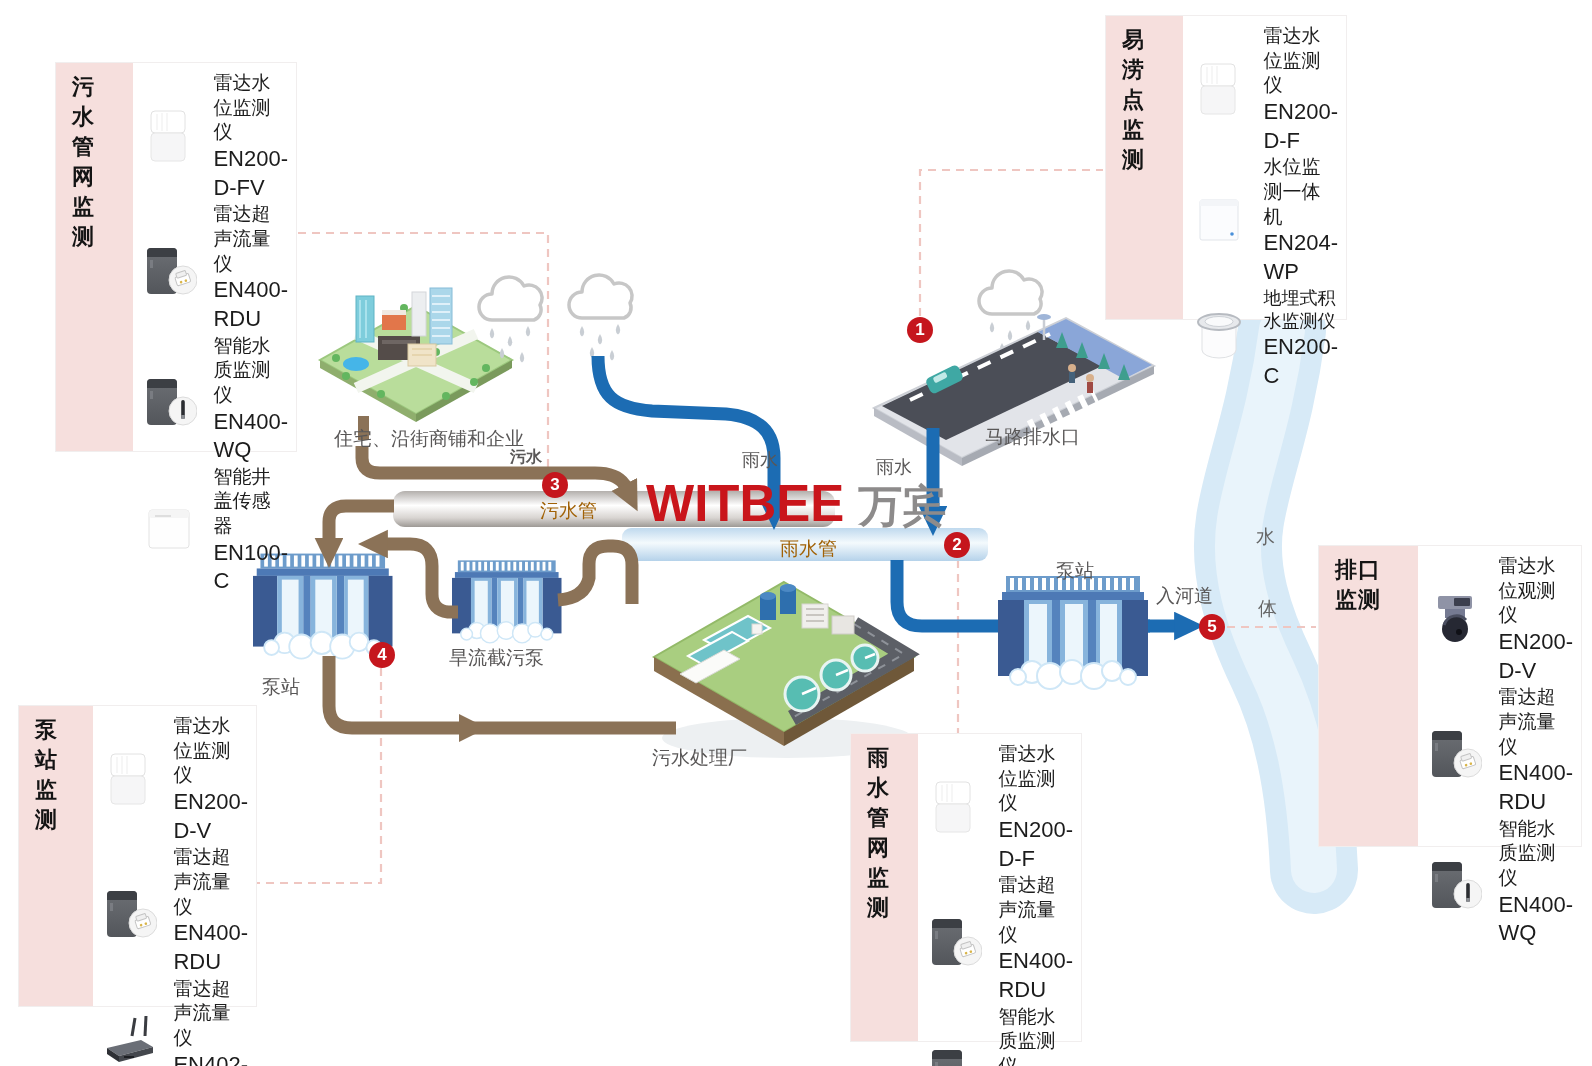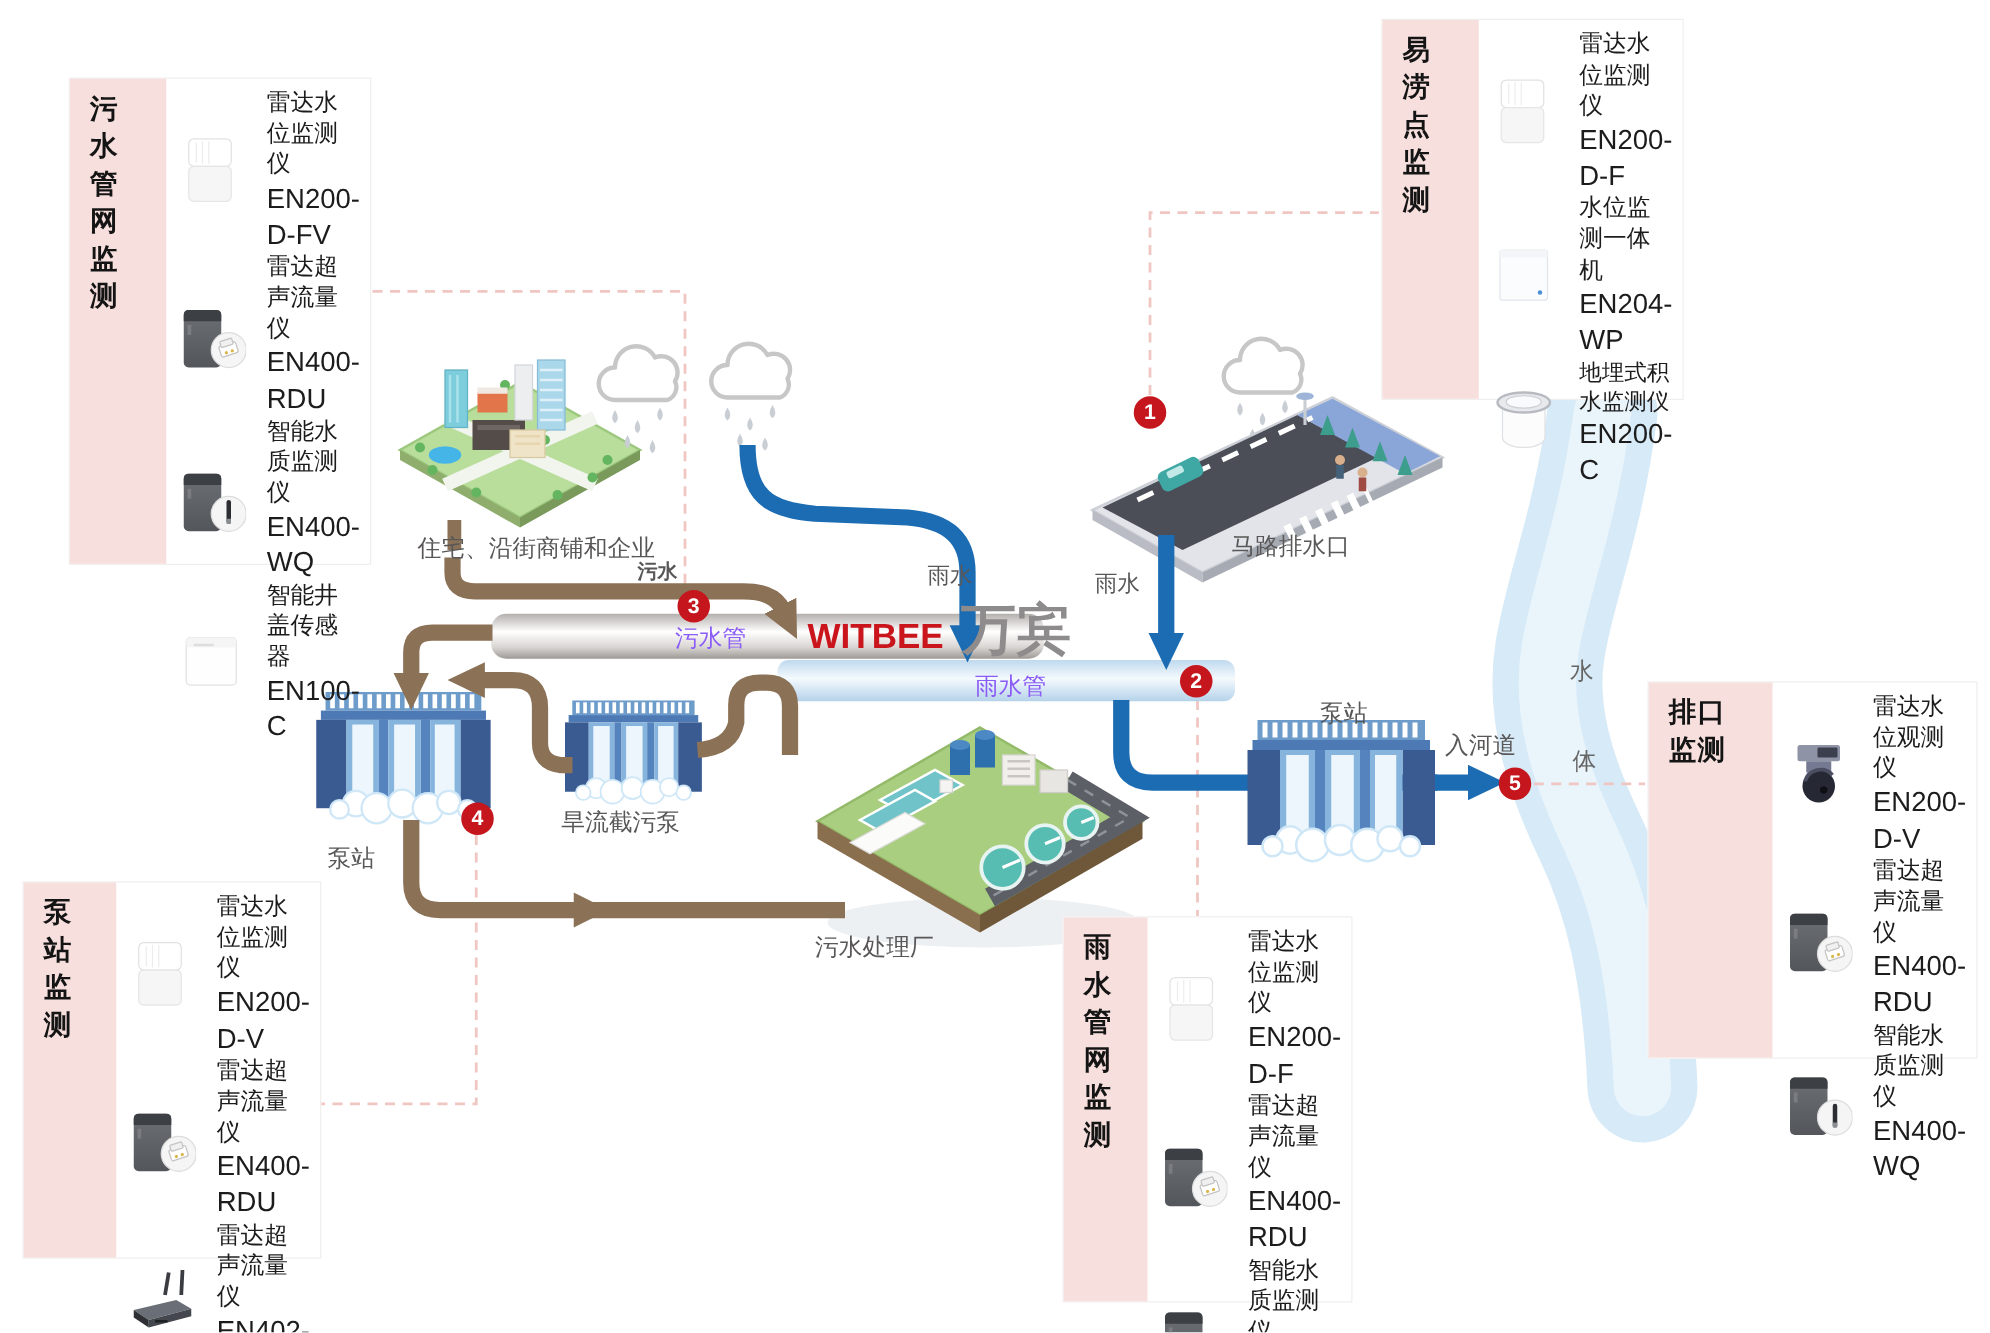--- a/index.html
+++ b/index.html
@@ -12,25 +12,25 @@
   .panel-header{background:#f6dfdd;font-size:22px;font-weight:700;color:#141414;
                 padding:9px 16px 8px 16px;letter-spacing:1px;}
   .panel-body{flex:1;display:flex;flex-direction:column;justify-content:space-around;padding:8px 8px;}
   .dev-row{display:flex;align-items:center;gap:16px;}
   .dev-ic{width:56px;height:60px;flex:0 0 56px;}
   .dev-name{font-size:19px;color:#1c1c1c;line-height:1.3;}
   .dev-model{font-size:22px;color:#1c1c1c;line-height:1.3;}
 
   
   .dlabel{position:absolute;font-size:19px;color:#595757;z-index:3;white-space:nowrap;}
-  .dlabel.pipe{color:#8b5cf6;font-family:Liberation Mono, monospace;}
+  .dlabel.pipe{color:#a16207;font-family:Liberation Mono, monospace;}
   .marker{position:absolute;width:26px;height:26px;border-radius:50%;background:#c5161d;color:#fff;
           font-size:17px;font-weight:700;text-align:center;line-height:26px;z-index:5;}
   .logo{position:absolute;left:646px;top:474px;z-index:3;white-space:nowrap;}
-  .logo .brand{font-size:28px;font-weight:900;color:#c9151b;letter-spacing:0px;margin-top:48px;}
+  .logo .brand{font-size:51px;font-weight:900;color:#c9151b;letter-spacing:0px;margin-top:48px;}
   .logo .cn{font-size:44px;font-weight:800;color:#8d8b8b;margin-left:14px;}
   .waterchar{position:absolute;font-size:19px;color:#666;z-index:2;}
 </style>
 </head>
 <body>
 
 <div class="stage">
 
   <svg class="canvas" width="1592" height="1066" viewBox="0 0 1592 1066">
     <defs>

